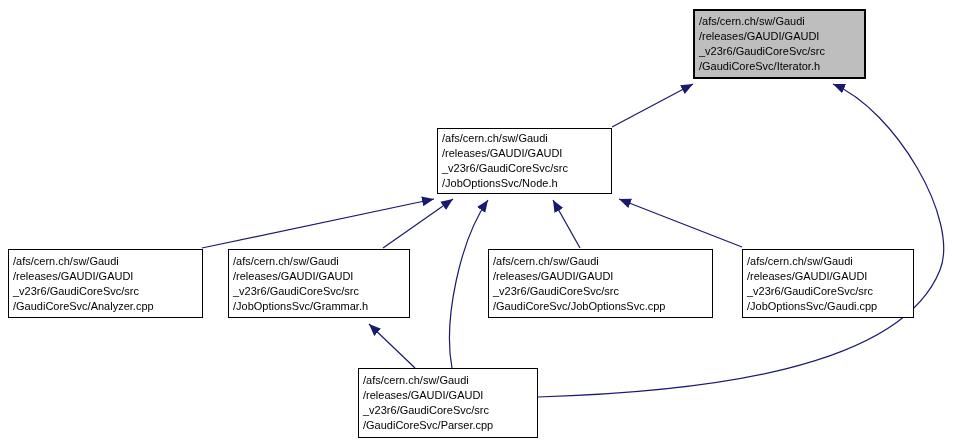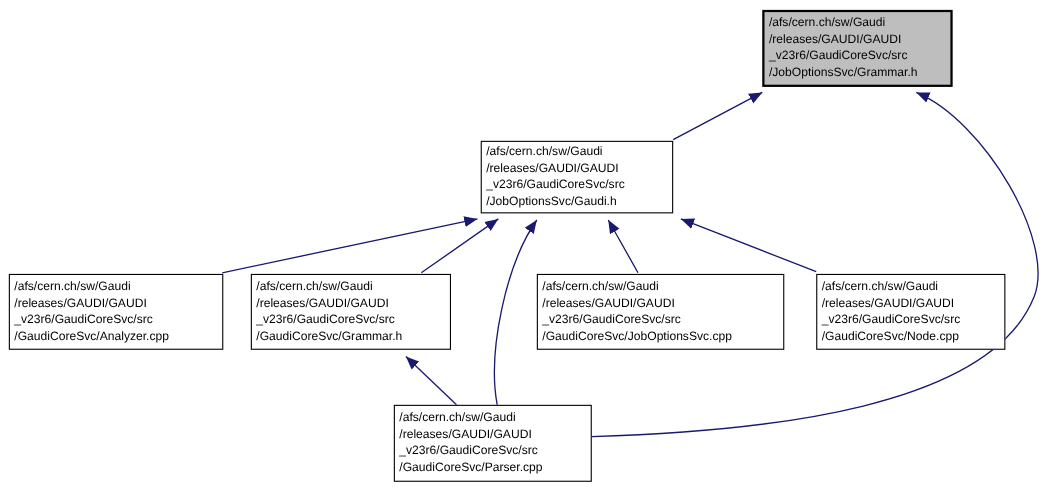--- a/index.html
+++ b/index.html
@@ -64,56 +64,56 @@
     <path class="edge" d="M452,368 C443,320 460,240 488,200" marker-end="url(#arrow)" stroke="#191970"></path>
     <path class="edge" d="M580,248 L553,200" marker-end="url(#arrow)" stroke="#191970"></path>
     <path class="edge" d="M742,247 L619,199" marker-end="url(#arrow)" stroke="#191970"></path>
     <path class="edge" d="M415,368 L369,324" marker-end="url(#arrow)" stroke="#191970"></path>
   </svg>
 
   <div class="node highlight" style="left: 693px; top: 9px; width: 173px; height: 70px; border-color: rgb(0, 0, 0); color: rgb(0, 0, 0); background: rgb(190, 190, 190);">
     <span class="nl">/afs/cern.ch/sw/Gaudi</span>
     <span class="nl">/releases/GAUDI/GAUDI</span>
     <span class="nl">_v23r6/GaudiCoreSvc/src</span>
-    <span class="nl">/JobOptionsSvc/Grammar.h</span>
+    <span class="nl">/GaudiCoreSvc/Iterator.h</span>
   </div>
 
   <div class="node" style="left: 437px; top: 128px; width: 175px; height: 66px; border-color: rgb(0, 0, 0); color: rgb(0, 0, 0); background: rgb(255, 255, 255);">
     <span class="nl">/afs/cern.ch/sw/Gaudi</span>
     <span class="nl">/releases/GAUDI/GAUDI</span>
     <span class="nl">_v23r6/GaudiCoreSvc/src</span>
-    <span class="nl">/JobOptionsSvc/Gaudi.h</span>
+    <span class="nl">/JobOptionsSvc/Node.h</span>
   </div>
 
   <div class="node" style="left: 8px; top: 249px; width: 195px; height: 69px; border-color: rgb(0, 0, 0); color: rgb(0, 0, 0); background: rgb(255, 255, 255);">
     <span class="nl">/afs/cern.ch/sw/Gaudi</span>
     <span class="nl">/releases/GAUDI/GAUDI</span>
     <span class="nl">_v23r6/GaudiCoreSvc/src</span>
     <span class="nl">/GaudiCoreSvc/Analyzer.cpp</span>
   </div>
 
   <div class="node" style="left: 228px; top: 249px; width: 182px; height: 69px; border-color: rgb(0, 0, 0); color: rgb(0, 0, 0); background: rgb(255, 255, 255);">
     <span class="nl">/afs/cern.ch/sw/Gaudi</span>
     <span class="nl">/releases/GAUDI/GAUDI</span>
     <span class="nl">_v23r6/GaudiCoreSvc/src</span>
-    <span class="nl">/GaudiCoreSvc/Grammar.h</span>
+    <span class="nl">/JobOptionsSvc/Grammar.h</span>
   </div>
 
   <div class="node" style="left: 488px; top: 249px; width: 225px; height: 69px; border-color: rgb(0, 0, 0); color: rgb(0, 0, 0); background: rgb(255, 255, 255);">
     <span class="nl">/afs/cern.ch/sw/Gaudi</span>
     <span class="nl">/releases/GAUDI/GAUDI</span>
     <span class="nl">_v23r6/GaudiCoreSvc/src</span>
     <span class="nl">/GaudiCoreSvc/JobOptionsSvc.cpp</span>
   </div>
 
   <div class="node" style="left: 742px; top: 249px; width: 172px; height: 69px; border-color: rgb(0, 0, 0); color: rgb(0, 0, 0); background: rgb(255, 255, 255);">
     <span class="nl">/afs/cern.ch/sw/Gaudi</span>
     <span class="nl">/releases/GAUDI/GAUDI</span>
     <span class="nl">_v23r6/GaudiCoreSvc/src</span>
-    <span class="nl">/GaudiCoreSvc/Node.cpp</span>
+    <span class="nl">/JobOptionsSvc/Gaudi.cpp</span>
   </div>
 
   <div class="node" style="left: 358px; top: 368px; width: 180px; height: 70px; border-color: rgb(0, 0, 0); color: rgb(0, 0, 0); background: rgb(255, 255, 255);">
     <span class="nl">/afs/cern.ch/sw/Gaudi</span>
     <span class="nl">/releases/GAUDI/GAUDI</span>
     <span class="nl">_v23r6/GaudiCoreSvc/src</span>
     <span class="nl">/GaudiCoreSvc/Parser.cpp</span>
   </div>
 
 </div>

